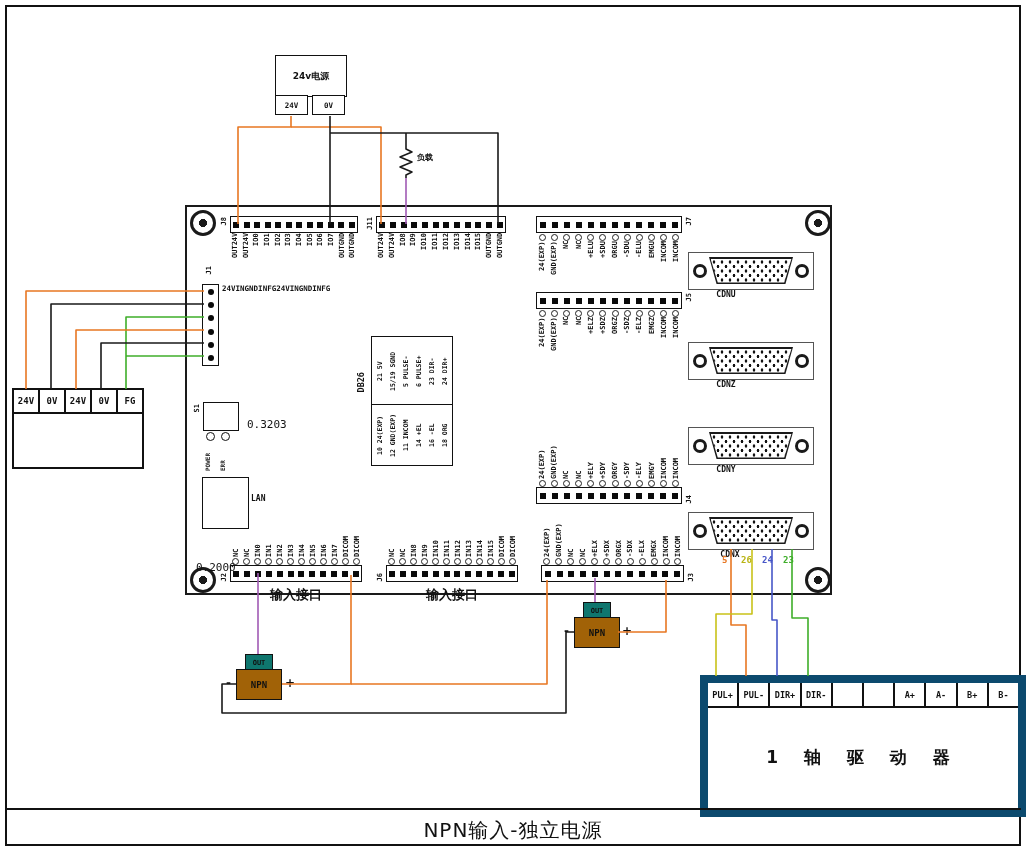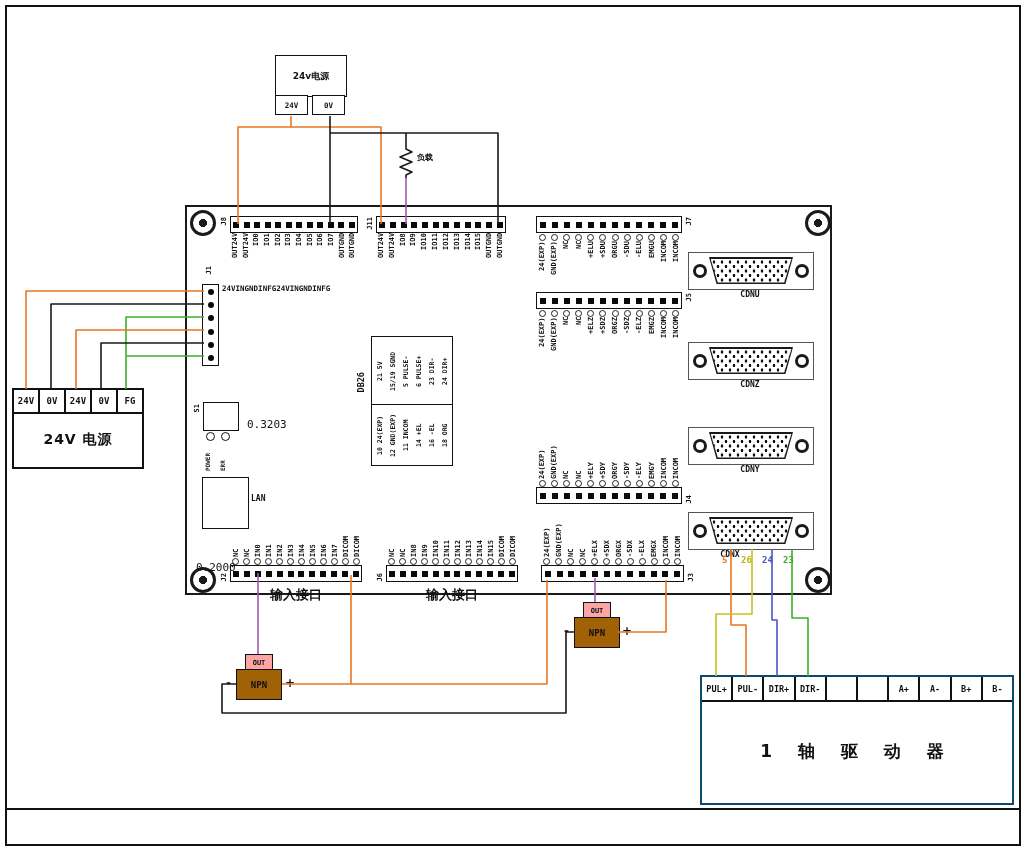--- a/index.html
+++ b/index.html
@@ -50,21 +50,21 @@
   .cdn { position:absolute; left:688px; width:124px; height:36px; border:1px solid #555; background:#fff; }
   .cdn-circle { position:absolute; top:11px; width:8px; height:8px; border:3px solid #1a1a1a; border-radius:50%; background:#fff; }
   .cdn-circle.l { left:4px; } .cdn-circle.r { right:4px; }
   .cdn-trap { position:absolute; left:20px; top:4px; width:84px; height:27px; background:#1a1a1a;
               clip-path:polygon(0 0,100% 0,91% 100%,9% 100%); }
   .cdn-dots { position:absolute; left:1.5px; top:1.5px; right:1.5px; bottom:1.5px; background-color:#fff;
               clip-path:polygon(0 0,100% 0,91% 100%,9% 100%);
               background-image:radial-gradient(circle,#111 1.2px,transparent 1.6px),
                                radial-gradient(circle,#111 1.2px,transparent 1.6px);
               background-size:8px 9px,8px 9px; background-position:3px 3px,7px 7.5px; }
-  .cdn-label { position:absolute; left:688px; width:124px; text-align:center;
+  .cdn-label { position:absolute; left:664px; width:124px; text-align:center;
                font:700 8px "DejaVu Sans Mono","Liberation Mono",monospace; }
 
   
   .s1-box { left:203px; top:402px; width:34px; height:27px; border:1.5px solid #111; background:#fff; }
   .led { position:absolute; width:7px; height:7px; border:1.5px solid #111; border-radius:50%; background:#fff; }
   .led-label { position:absolute; writing-mode:vertical-rl; transform:rotate(180deg);
                font:700 6px "DejaVu Sans Mono","Liberation Mono",monospace; }
   .lan-box { left:202px; top:477px; width:45px; height:50px; border:1.5px solid #111; background:#fff; }
   .lan-label { left:251px; top:494px; font:700 8px "DejaVu Sans Mono","Liberation Mono",monospace; }
   .dim { font:400 11px "DejaVu Sans Mono","Liberation Mono",monospace; }
@@ -78,30 +78,30 @@
   .lsupply { left:12px; top:388px; width:128px; height:77px; border:2px solid #111; background:#fff; }
   .lsupply-terms { display:flex; height:22px; border-bottom:2px solid #111; }
   .lsupply-terms .cell, .driver-terms .cell { flex:1; border-right:2px solid #111; display:flex;
           align-items:center; justify-content:center;
           font:700 9px "DejaVu Sans Mono","Liberation Mono",monospace; }
   .lsupply-terms .cell:last-child, .driver-terms .cell:last-child { border-right:none; }
   .lsupply-label { height:51px; display:flex; align-items:center; justify-content:center;
                    font-size:14px; font-weight:700; letter-spacing:1px; }
 
   
-  .npn-out { position:absolute; width:26px; height:15px; border:1.5px solid #111; background:#fca5a5;
+  .npn-out { position:absolute; width:26px; height:15px; border:1.5px solid #111; background:#0f766e;
              display:flex; align-items:center; justify-content:center;
              font:700 7px "DejaVu Sans Mono","Liberation Mono",monospace; }
   .npn-box { position:absolute; width:44px; height:29px; border:1.5px solid #111; background:#a16207;
              display:flex; align-items:center; justify-content:center;
              font:700 9px "DejaVu Sans Mono","Liberation Mono",monospace; }
   .npn-sign { position:absolute; font:700 12px "DejaVu Sans",sans-serif; }
 
   
-  .driver { left:700px; top:675px; width:310px; height:126px; border:2px solid #0c4a6e; background:#fff; }
+  .driver { left:700px; top:675px; width:310px; height:126px; border:8px solid #0c4a6e; background:#fff; }
   .driver-terms { display:flex; height:23px; border-bottom:2px solid #111; }
   .driver-terms .cell { font-size:8.5px; }
   .driver-label { height:99px; display:flex; align-items:center; justify-content:center;
                   font-size:17px; font-weight:700; letter-spacing:10px; }
 
   .load-label { font:700 8px "DejaVu Sans",sans-serif; }
   .wnum { position:absolute; font:700 9px "DejaVu Sans Mono","Liberation Mono",monospace; }
   .c-or { color:#e87722; } .c-ye { color:#b9b414; } .c-bl { color:#4857c8; } .c-gr { color:#3fae2a; }
 
   svg polyline, svg path { fill:none; stroke-width:1.6px; stroke-linejoin:round; stroke-linecap:butt; }
@@ -131,21 +131,20 @@
   <span class="abs load-label" style="left:417px; top:152px;">负载</span>
 
   <div class="abs lsupply">
     <div class="lsupply-terms">
         <span class="cell">24V</span>
         <span class="cell">0V</span>
         <span class="cell">24V</span>
         <span class="cell">0V</span>
         <span class="cell">FG</span>
       </div>
-    <div class="lsupply-label">24V 电源</div>
   </div>
 
   <div class="conn labels-below" style="left:230px; top:216px; width:128px;">
     <span class="conn-tag vtag tag-left">J8</span>
     <div class="pin-row">
         <span class="pin"></span>
         <span class="pin"></span>
         <span class="pin"></span>
         <span class="pin"></span>
         <span class="pin"></span>
@@ -592,20 +591,21 @@
         <span class="cell"></span>
         <span class="cell">A+</span>
         <span class="cell">A-</span>
         <span class="cell">B+</span>
         <span class="cell">B-</span>
       </div>
     <div class="driver-label">1  轴 驱 动 器</div>
   </div>
 
   <div class="abs title-divider"></div>
+  <div class="abs page-title">NPN输入-独立电源</div>
 
   <svg class="abs" style="left:0; top:0;" width="1026" height="851">
     <g>
       <polyline class="w-or" points="291,116 291,127 238,127 238,224"></polyline>
       <polyline class="w-or" points="291,127 381,127 381,224"></polyline>
       <polyline class="w-bk" points="330,116 330,224"></polyline>
       <polyline class="w-bk" points="330,133 498,133 498,224"></polyline>
       <polyline class="w-bk" points="406,133 406,145"></polyline>
       <path class="w-bk" d="M406,145 L406,149 L412,152 L400,157 L412,162 L400,167 L412,172 L406,175 L406,178"></path>
       <polyline class="w-pu" points="406,178 406,224"></polyline>

